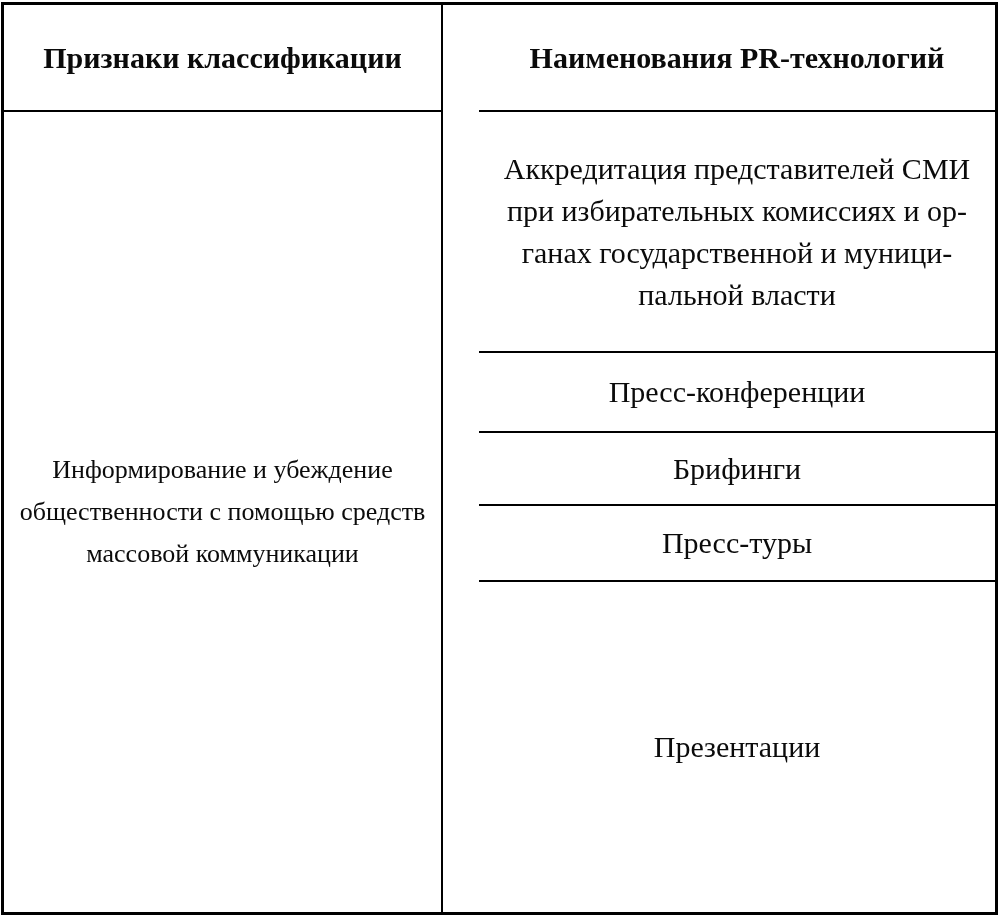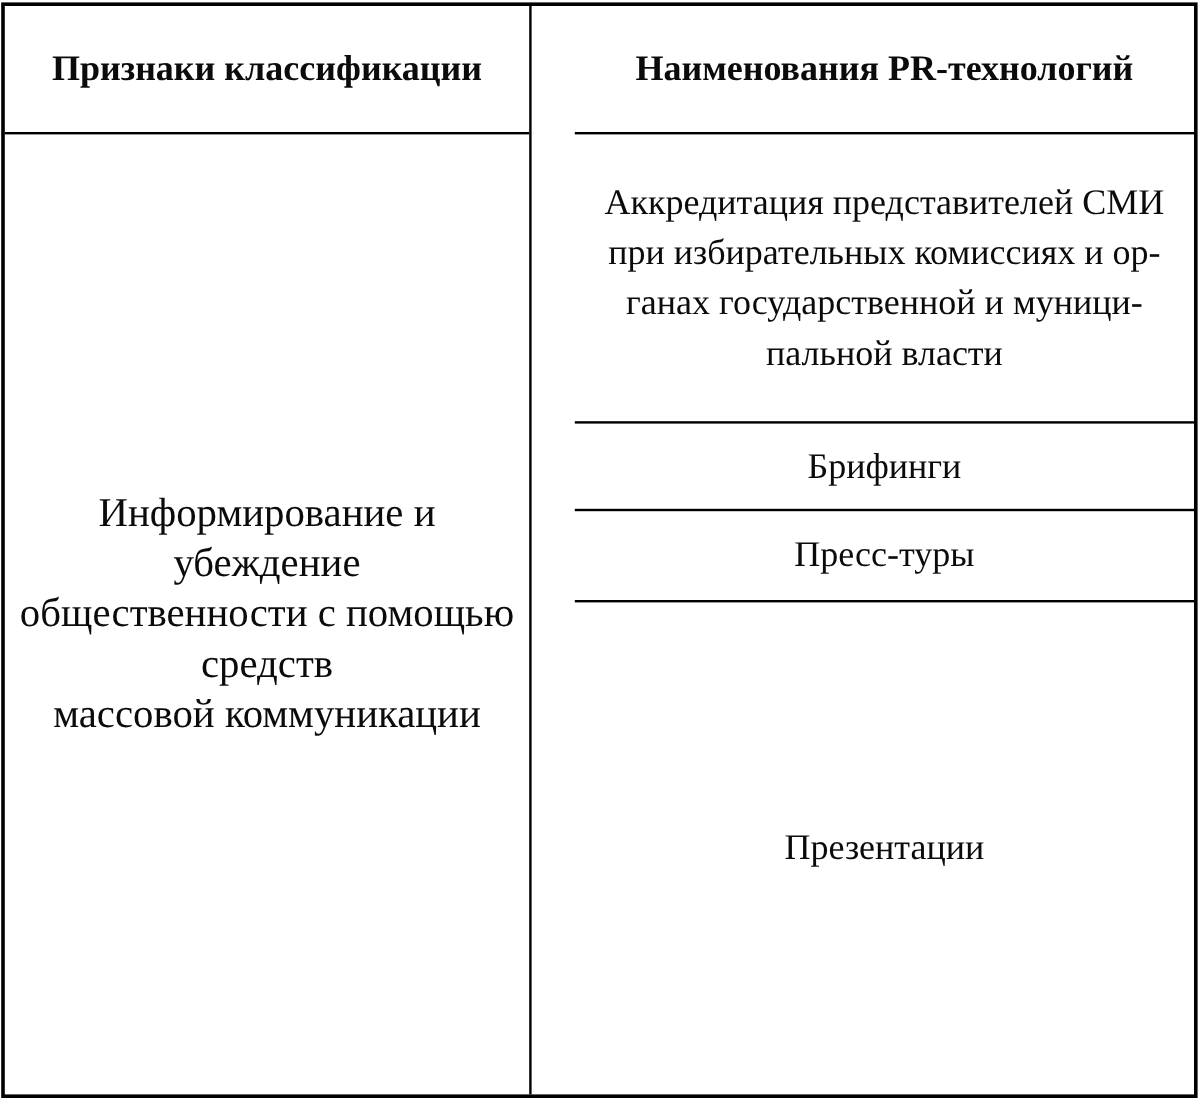--- a/index.html
+++ b/index.html
@@ -49,21 +49,21 @@
     font-size: 30px;
     text-align: center;
     box-sizing: border-box;
   }
   .body-left {
     flex: 1;
     display: flex;
     align-items: center;
     justify-content: center;
     text-align: center;
-    font-size: 34px;
+    font-size: 26px;
     line-height: 42px;
     white-space: pre-line;
     padding: 0 4px;
     box-sizing: border-box;
   }
   .row {
     display: flex;
     align-items: center;
     justify-content: center;
     text-align: center;
@@ -97,19 +97,20 @@
 общественности с помощью средств
 массовой коммуникации</div>
     </div>
 
     <div class="col col-right">
       <div class="header-cell">Наименования PR-технологий</div>
       <div class="row row-1">Аккредитация представителей СМИ
 при избирательных комиссиях и ор-
 ганах государственной и муници-
 пальной власти</div>
+      <div class="row row-2">Пресс-конференции</div>
       <div class="row row-3">Брифинги</div>
       <div class="row row-4">Пресс-туры</div>
       <div class="row row-6">Презентации</div>
     </div>
 
   </div>
 </div>
 
 </body></html>

